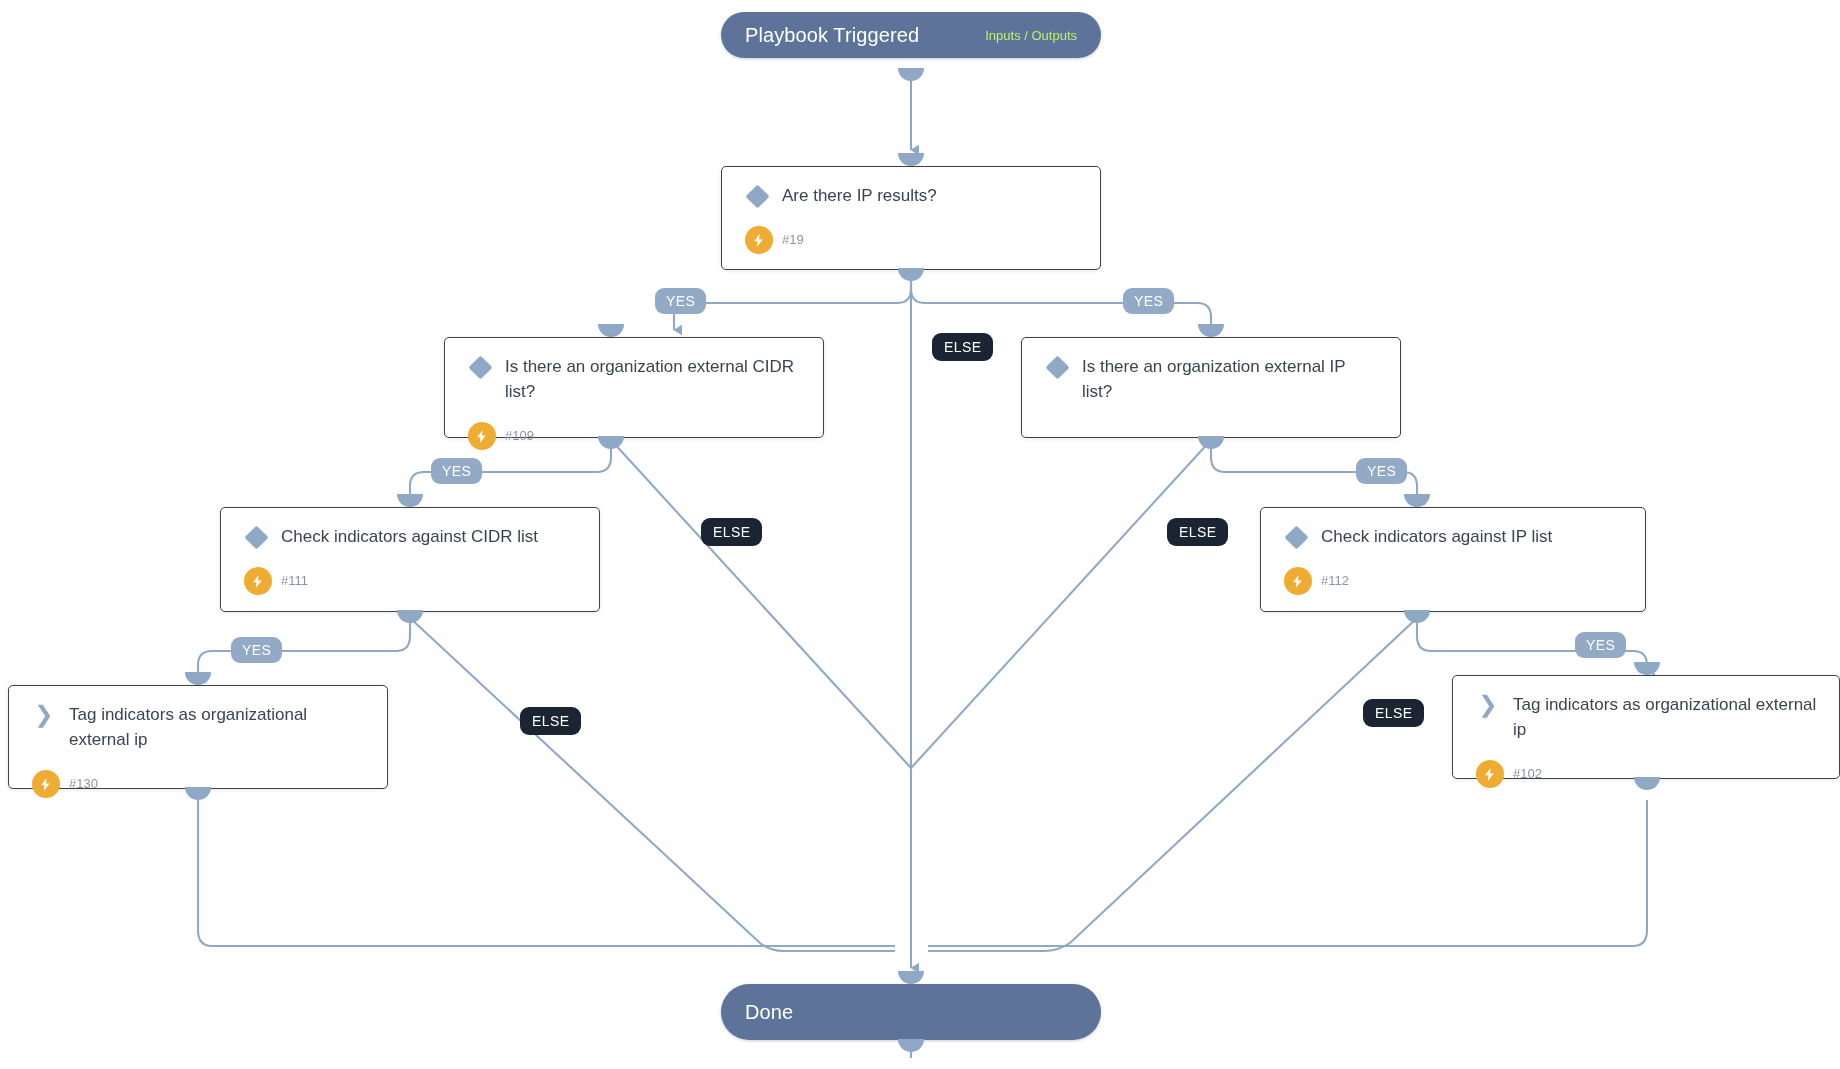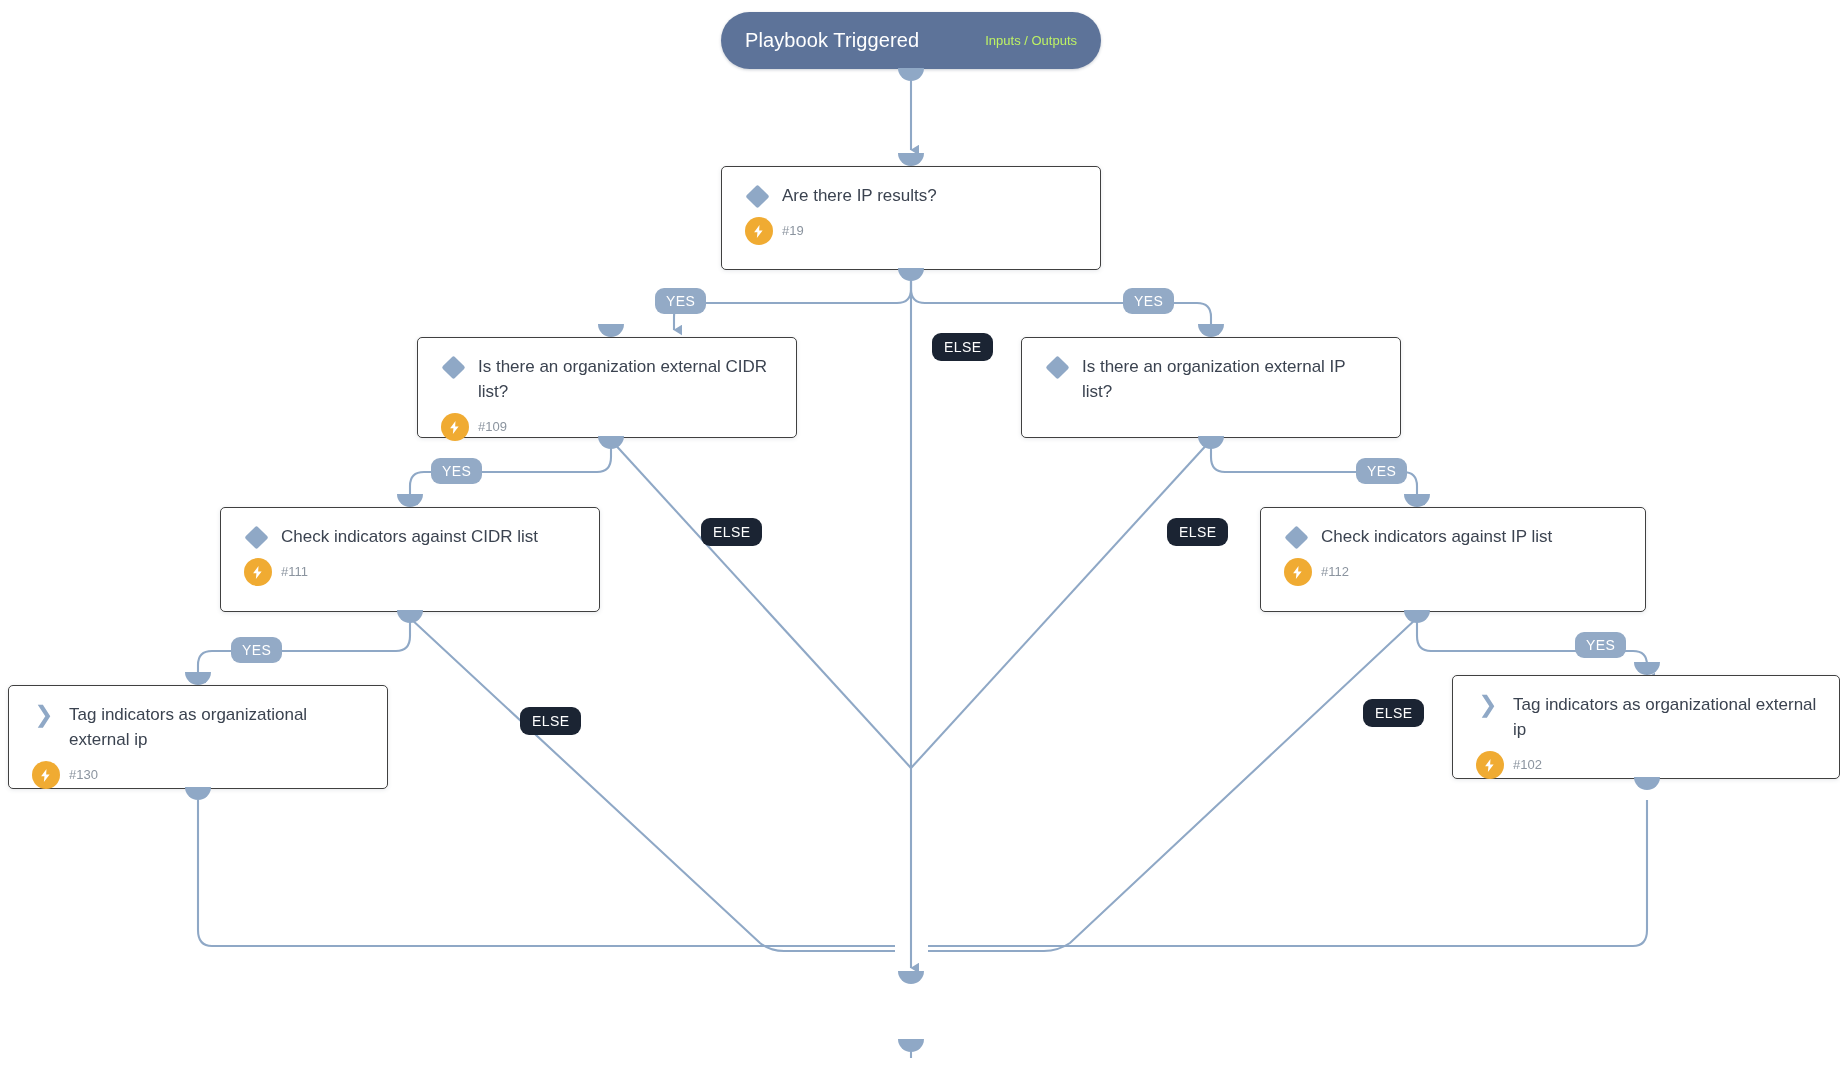--- a/index.html
+++ b/index.html
@@ -69,21 +69,21 @@
   .card-title {
     font-size: 17px;
     line-height: 25px;
     color: #3b4350;
     padding-left: 8px;
     padding-right: 4px;
   }
   .card-foot {
     display: flex;
     align-items: center;
-    margin-top: 7px;
+    margin-top: 16px;
   }
   .card-id {
     font-size: 13px;
     color: #8b949f;
     padding-left: 8px;
   }
 
   
   .diamond {
     width: 17px;
@@ -194,21 +194,21 @@
       <path d="M1417,618 L1070,943 Q1058,951 1044,951 L928,951"></path>
 
       <path d="M198,800 L198,930 Q198,946 212,946 L895,946"></path>
 
       <path d="M1647,800 L1647,930 Q1647,946 1633,946 L928,946"></path>
 
       <path d="M911,1040 L911,1058"></path>
     </g>
   </svg>
 
-  <div class="pill" style="left:721px; top:12px; width:380px; height:57px; padding:0 24px;">
+  <div class="pill" style="left:721px; top:12px; width:380px; height:46px; padding:0 24px;">
     <span class="pill-title">Playbook Triggered</span>
     <span class="pill-sub">Inputs / Outputs</span>
   </div>
   <div class="port port-out" style="left:898px; top:68px;"></div>
 
   <div class="port port-in" style="left:898px; top:153px;"></div>
   <div class="card" style="left:721px; top:166px; width:380px; height:104px;">
     <div class="card-row">
       <div class="card-icon">
         <div class="diamond"></div>
@@ -232,21 +232,21 @@
     <span>YES</span>
   </div>
   <div class="badge badge-yes" style="left:1123px; top:288px;">
     <span>YES</span>
   </div>
   <div class="badge badge-else" style="left:884px; top:333px;">
     <span>ELSE</span>
   </div>
 
   <div class="port port-in" style="left:598px; top:324px;"></div>
-  <div class="card" style="left:417px; top:337px; width:380px; height:101px;">
+  <div class="card" style="left:444px; top:337px; width:380px; height:101px;">
     <div class="card-row">
       <div class="card-icon">
         <div class="diamond"></div>
       </div>
       <div class="card-title">Is there an organization external CIDR list?</div>
     </div>
     <div class="card-foot">
       <div class="card-icon">
         <div class="bolt">
           <svg width="15" height="15" viewBox="0 0 24 24" aria-hidden="true">
@@ -376,15 +376,18 @@
             <path d="M13.6 1.5 L5 13.2 h5.3 L9.4 22.5 L18.6 10.2 h-5.6 z" fill="#ffffff"></path>
           </svg>
         </div>
       </div>
       <div class="card-id">#102</div>
     </div>
   </div>
   <div class="port port-out" style="left:1634px; top:777px;"></div>
 
   <div class="port port-in" style="left:898px; top:971px;"></div>
+  <div class="pill" style="left:721px; top:984px; width:380px; height:56px; padding:0 24px;">
+    <span class="pill-title">Done</span>
+  </div>
   <div class="port port-out" style="left:898px; top:1039px;"></div>
 
 </div>
 
 </body></html>

